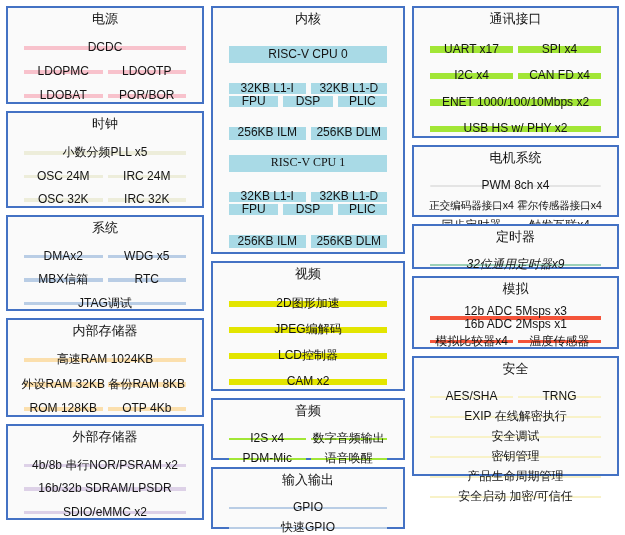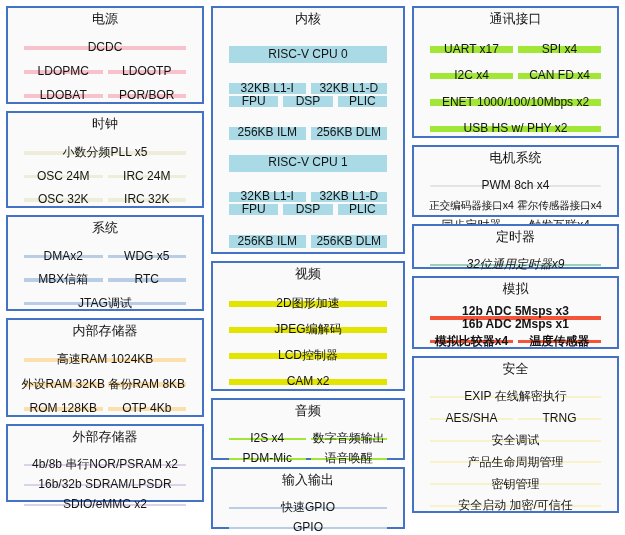--- a/index.html
+++ b/index.html
@@ -31,49 +31,49 @@
   .sec-title{
     flex:none;
     font-size:13px;text-align:center;
     padding-top:1px;line-height:15px;
     color:var(--text,#141414);
   }
   .row{flex:1;display:flex;gap:5px;margin-top:20px;min-height:0;}
   .row.tall{flex:1.6;}
   .row.mem{flex:1.2;}
   .row.tight{margin-top:2px;}
-  .row.gap-top{margin-top:15px;}
+  .row.gap-top{margin-top:15px;font-family:Liberation Serif, serif;}
   .row.adc-row{flex:1.7;}
   .cell{
     flex:1;display:flex;align-items:center;justify-content:center;
     font-size:12px;line-height:1.12;text-align:center;
     color:var(--text,#141414);
     padding:1px 2px;min-width:0;
     white-space:nowrap;
   }
   .cell.multiline{flex-direction:column;white-space:normal;}
   .row.small .cell{font-size:10.5px;}
 
   
-  .h98{height:98px}.h97{height:97px}.h96{height:96px}.h99{height:99px}.h105{height:78px}
+  .h98{height:98px}.h97{height:97px}.h96{height:96px}.h99{height:99px}.h105{height:96px}
   .h248{height:248px}.h130{height:130px}.h62{height:62px}
-  .h132{height:132px}.h88{height:72px}.h45{height:45px}.h73{height:73px}.h157{height:157px}
+  .h132{height:132px}.h88{height:72px}.h45{height:45px}.h73{height:73px}.h157{height:120px}
 
   
   .c-pink .cell{background:var(--pink,#F8C2CC);}
   .c-cream .cell{background:var(--cream,#EDEDDA);}
   .c-lightblue .cell{background:var(--lightblue,#B9CDE5);}
   .c-peach .cell{background:var(--peach,#FBDFAD);}
   .c-lavender .cell{background:var(--lavender,#DDD1E7);}
   .c-cyan .cell{background:var(--cyan,#A9DAE6);text-align:center;}
   .c-yellow .cell{background:var(--yellow,#E3E500);}
   .c-green .cell{background:var(--green,#A2E636);}
   .c-gray .cell{background:var(--gray,#E4E4E4);border-radius:6px;}
   .c-teal .cell{background:var(--teal,#9CD0B8);font-style:italic;}
-  .c-red .cell{background:var(--red,#F4543A);font-weight:bold;}
+  .c-red .cell{background:var(--red,#F4543A);}
   .c-paleyellow .cell{background:var(--paleyellow,#F8F2C8);}
 </style>
 </head>
 <body>
 
 <div class="board">
 
   <div class="col col-left">
 
     <div class="sec h98 c-pink">
@@ -215,24 +215,24 @@
       </div>
       <div class="row">
         <div class="cell">PDM-Mic</div>
         <div class="cell">语音唤醒</div>
       </div>
     </div>
 
     <div class="sec h62 c-lightblue">
       <div class="sec-title">输入输出</div>
       <div class="row">
+        <div class="cell">GPIO</div>
+      </div>
+      <div class="row">
         <div class="cell">快速GPIO</div>
-      </div>
-      <div class="row">
-        <div class="cell">GPIO</div>
       </div>
     </div>
 
   </div>
 
   <div class="col col-right">
 
     <div class="sec h132 c-green">
       <div class="sec-title">通讯接口</div>
       <div class="row">
@@ -283,34 +283,34 @@
       </div>
       <div class="row">
         <div class="cell">模拟比较器x4</div>
         <div class="cell">温度传感器</div>
       </div>
     </div>
 
     <div class="sec h157 c-paleyellow">
       <div class="sec-title">安全</div>
       <div class="row">
-        <div class="cell">EXIP 在线解密执行</div>
-      </div>
-      <div class="row">
         <div class="cell">AES/SHA</div>
         <div class="cell">TRNG</div>
       </div>
       <div class="row">
+        <div class="cell">EXIP 在线解密执行</div>
+      </div>
+      <div class="row">
         <div class="cell">安全调试</div>
       </div>
       <div class="row">
+        <div class="cell">密钥管理</div>
+      </div>
+      <div class="row">
         <div class="cell">产品生命周期管理</div>
-      </div>
-      <div class="row">
-        <div class="cell">密钥管理</div>
       </div>
       <div class="row">
         <div class="cell">安全启动 加密/可信任</div>
       </div>
     </div>
 
   </div>
 </div>
 
 </body></html>

